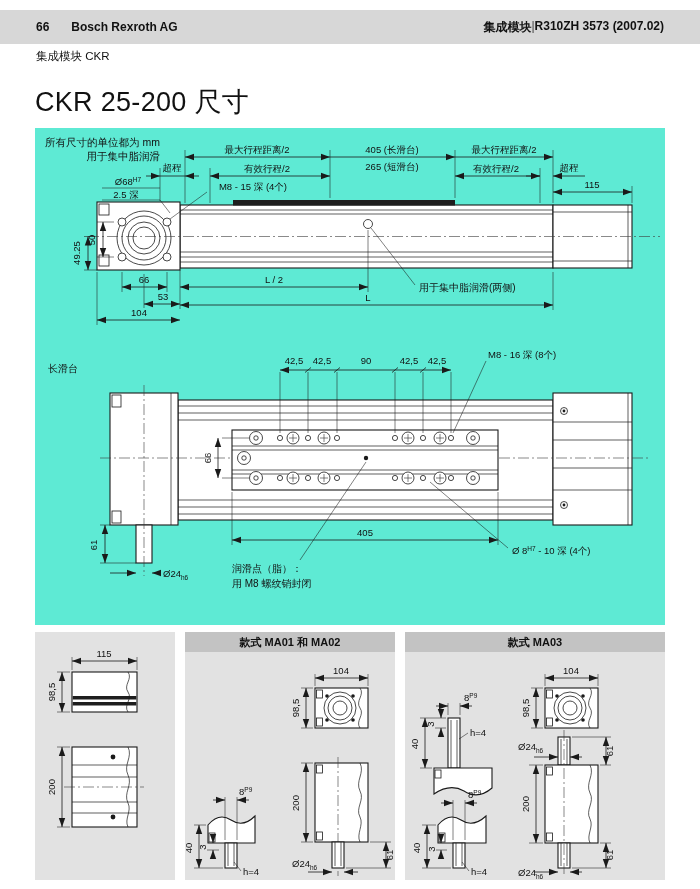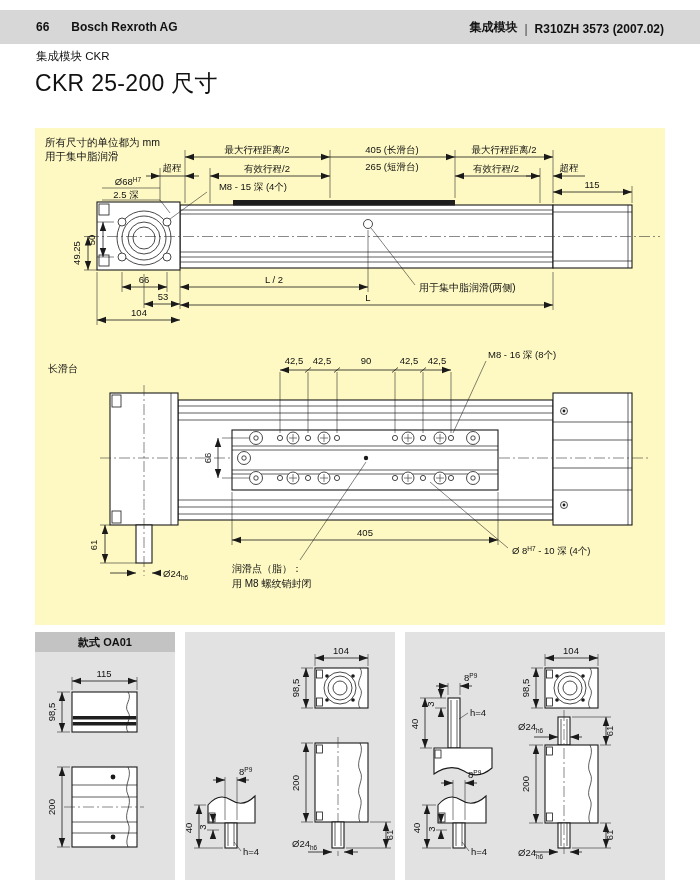--- a/index.html
+++ b/index.html
@@ -2,25 +2,25 @@
 <html><head>
 <meta charset="utf-8">
 <style>
   html,body{margin:0;padding:0;background:#fff;}
   #page{position:relative;width:700px;height:889px;background:#fff;overflow:hidden;
         font-family:"Liberation Sans",sans-serif;color:#111;}
   .hdr{position:absolute;left:0;top:10px;width:700px;height:34px;background:#d7d7d7;
        display:flex;align-items:center;font-size:12px;font-weight:bold;}
   .hdr .pg{margin-left:36px;}
   .hdr .co{margin-left:22px;}
-  .hdr .right{margin-left:auto;margin-right:36px;display:flex;gap:7px;align-items:flex-end;}
+  .hdr .right{margin-left:auto;margin-right:36px;display:flex;align-items:flex-start;}
   .hdr .sep{font-weight:normal;color:#444;}
   .crumb{position:absolute;left:36px;top:49px;font-size:11.5px;}
-  .title{position:absolute;left:35px;top:68px;font-size:23px;letter-spacing:.3px;}
-  .canvas{position:absolute;left:35px;top:128px;width:630px;height:497px;background:#fef9c3;}
+  .title{position:absolute;left:35px;top:84px;font-size:27px;letter-spacing:.3px;}
+  .canvas{position:absolute;left:35px;top:128px;width:630px;height:497px;background:#5eead4;text-align:right;}
   .notes{position:absolute;left:10px;top:7px;font-size:10.5px;line-height:14px;}
   .panel{position:absolute;background:#e2e2e2;}
   .panel .phead{height:20px;background:#c3c3c3;text-align:center;font-size:11px;
                 font-weight:bold;line-height:20px;}
   svg{display:block;}
   svg text{font-size:10px;fill:#111;font-family:"Liberation Sans",sans-serif;}
   .dimtxt{font-size:9.5px;}
   .cntxt{font-size:10px;}
   .dim{stroke:#1a1a1a;stroke-width:0.8;fill:none;}
   .ext{stroke:#1a1a1a;stroke-width:0.55;fill:none;}
@@ -312,21 +312,20 @@
         <text class="cntxt" x="232" y="572">润滑点（脂）：</text>
         <text class="cntxt" x="232" y="587">用 M8 螺纹销封闭</text>
 
         <line class="ext" x1="508" y1="548" x2="430" y2="482"></line>
         <text class="dimtxt" x="512" y="554"><tspan>Ø 8</tspan><tspan font-size="6.5" dy="-3">H7</tspan><tspan font-size="9.5" dy="3"> - 10 深 (4个)</tspan></text>
       </g>
     </svg>
   </div>
 
   <div class="panel" style="left:35px;top:632px;width:140px;height:248px;">
-    <div class="phead">款式 OA01</div>
     <svg width="140" height="228" viewBox="35 652 140 228">
 
       <rect class="edge" x="72" y="692" width="65" height="40"></rect>
       <rect class="dk" x="72.7" y="716" width="63.6" height="3.5"></rect>
       <rect class="dk" x="72.7" y="722" width="63.6" height="3.5"></rect>
       <path class="ln" d="M128,692 c5,7 -5,13 0,20 c5,7 -5,13 0,20"></path>
       <line class="ext" x1="72" y1="690" x2="72" y2="677"></line>
       <line class="ext" x1="137" y1="690" x2="137" y2="677"></line>
       <line class="dim" x1="72" y1="681" x2="137" y2="681" marker-start="url(#ma-s)" marker-end="url(#ma-e)"></line>
       <text class="dimtxt" x="104" y="677" text-anchor="middle">115</text>
@@ -345,20 +344,21 @@
       <circle class="dot" cx="113" cy="777" r="2.4"></circle>
       <circle class="dot" cx="113" cy="837" r="2.4"></circle>
       <line class="ext" x1="70" y1="767" x2="57" y2="767"></line>
       <line class="ext" x1="70" y1="847" x2="57" y2="847"></line>
       <line class="dim" x1="62" y1="767" x2="62" y2="847" marker-start="url(#ma-s)" marker-end="url(#ma-e)"></line>
       <text class="dimtxt" transform="rotate(-90 55 807)" x="55" y="807" text-anchor="middle">200</text>
     </svg>
   </div>
 
   <div class="panel" style="left:185px;top:632px;width:210px;height:248px;">
+    <div class="phead">款式 MA01 和 MA02</div>
     <svg width="210" height="228" viewBox="185 652 210 228">
 
       <rect class="edge" x="315" y="688" width="53" height="40"></rect>
       <rect class="hole" x="316.5" y="690" width="6" height="8"></rect>
       <rect class="hole" x="316.5" y="718" width="6" height="8"></rect>
       <circle class="hole" cx="340" cy="708" r="16"></circle>
       <circle class="hole" cx="340" cy="708" r="12"></circle>
       <circle class="hole" cx="340" cy="708" r="7"></circle>
       <circle class="dot" cx="327" cy="696" r="1.8"></circle>
         <circle class="dot" cx="353" cy="696" r="1.8"></circle>
@@ -411,20 +411,21 @@
       <line class="dim" x1="308" y1="872" x2="332" y2="872" marker-end="url(#ma-e)"></line>
       <line class="dim" x1="344" y1="872" x2="358" y2="872" marker-start="url(#ma-s)"></line>
       <line class="ext" x1="370" y1="842" x2="391" y2="842"></line>
       <line class="ext" x1="346" y1="868" x2="391" y2="868"></line>
       <line class="dim" x1="386" y1="842" x2="386" y2="868" marker-start="url(#ma-s)" marker-end="url(#ma-e)"></line>
       <text class="dimtxt" transform="rotate(-90 393 855)" x="393" y="855" text-anchor="middle">61</text>
     </svg>
   </div>
 
   <div class="panel" style="left:405px;top:632px;width:260px;height:248px;">
+    <div class="phead">款式 MA03</div>
     <svg width="260" height="228" viewBox="405 652 260 228">
 
       <rect class="edge" x="448" y="718" width="12" height="50"></rect>
       <line class="ln" x1="451" y1="720" x2="451" y2="768"></line>
       <line class="ln" x1="457" y1="720" x2="457" y2="768"></line>
       <path class="edge" d="M434,768 L492,768 L492,788 Q478,800 464,791 Q450,783 434,794 Z"></path>
       <rect class="hole" x="435" y="770" width="6" height="8"></rect>
       <line class="ext" x1="448" y1="715" x2="448" y2="703"></line>
       <line class="ext" x1="460" y1="715" x2="460" y2="703"></line>
       <line class="dim" x1="436" y1="706" x2="448" y2="706" marker-end="url(#ma-e)"></line>

